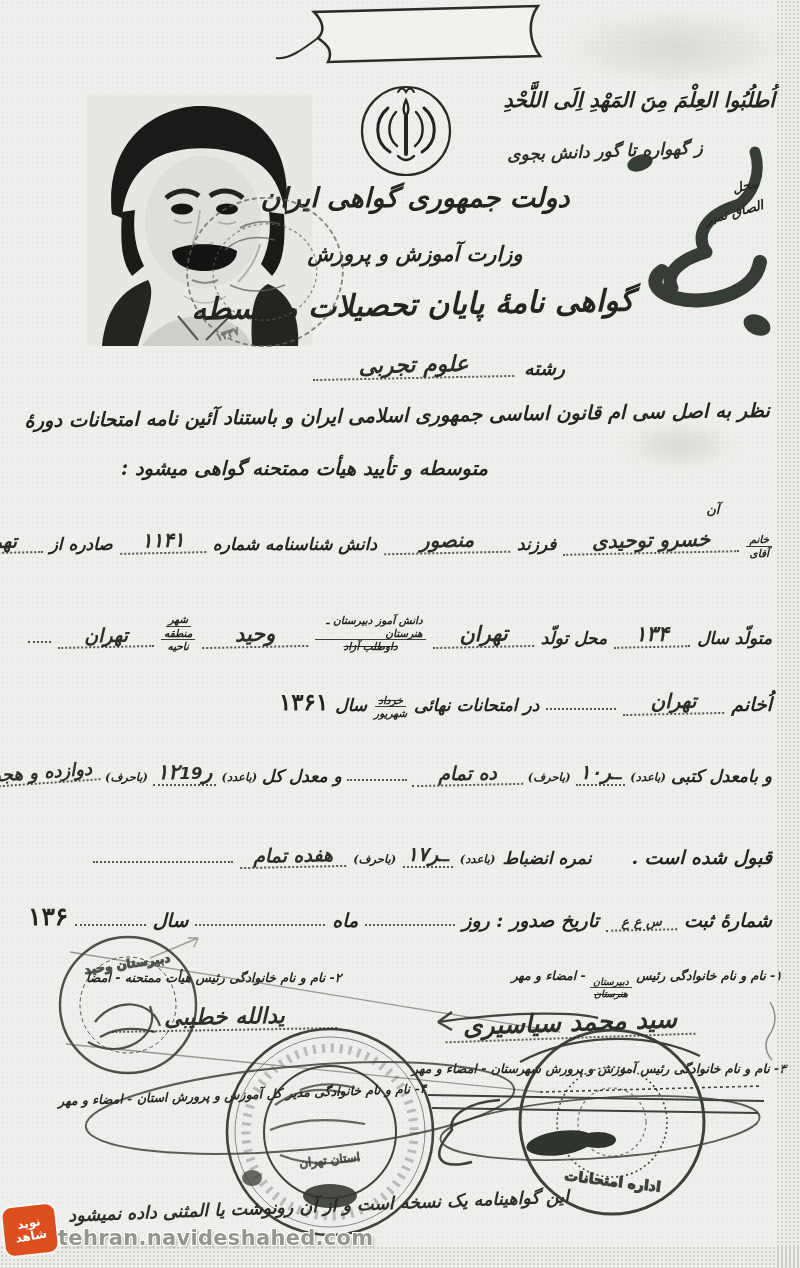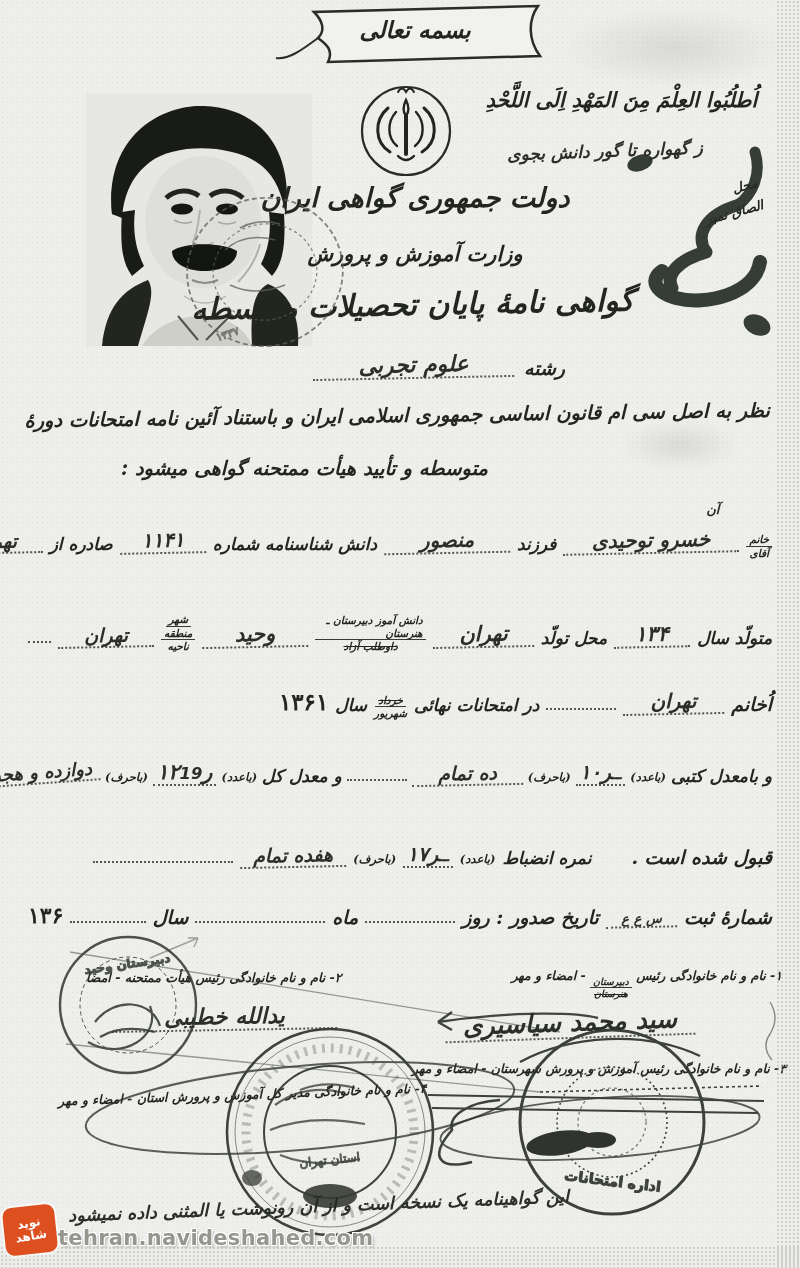--- a/index.html
+++ b/index.html
@@ -46,37 +46,36 @@
 
   <div class="tex" style="right:0;top:0;width:24px;height:1268px;"></div>
   <div class="tex" style="left:0;top:1246px;width:800px;height:22px;"></div>
   <div class="blotch" style="left:560px;top:8px;width:230px;height:80px;"></div>
   <div class="blotch" style="left:620px;top:420px;width:120px;height:50px;"></div>
 
   <svg class="abs" style="left:268px;top:0;width:292px;height:74px;z-index:2" viewBox="0 0 292 74">
     <path d="M270,6 C260,20 260,40 272,56 L60,62 C66,50 58,44 50,38 C58,30 54,20 46,12 Z" fill="#f1f1ee" stroke="#2b2b28" stroke-width="2.5"></path>
     <path d="M50,38 C34,50 20,60 8,58" fill="none" stroke="#2b2b28" stroke-width="2"></path>
   </svg>
-  <div class="abs printed center" style="left:300px;top:16px;width:230px;font-size:23px;letter-spacing:2px;z-index:2">بسمه تعالی</div>
 
   <svg class="abs" style="left:360px;top:80px;width:92px;height:102px;z-index:2" viewBox="0 0 92 102">
     <circle cx="46" cy="51" r="44" fill="none" stroke="#2a2a26" stroke-width="2.2"></circle>
     <g stroke="#22241f" fill="none" stroke-linecap="round">
       <path d="M38,12 q4,-7 8,0 q4,-7 8,0" stroke-width="2"></path>
       <path d="M46,20 C49,26 49,32 46,36 C43,32 43,26 46,20 Z" stroke-width="2.4"></path>
       <path d="M46,36 L46,74" stroke-width="4"></path>
       <path d="M38,76 q8,8 16,0" stroke-width="2.4"></path>
       <path d="M28,28 C14,40 14,62 30,72" stroke-width="3"></path>
       <path d="M64,28 C78,40 78,62 62,72" stroke-width="3"></path>
       <path d="M36,32 C27,42 27,58 37,66" stroke-width="2.4"></path>
       <path d="M56,32 C65,42 65,58 55,66" stroke-width="2.4"></path>
     </g>
   </svg>
 
-  <div class="abs printed" style="right:25px;top:88px;left:468px;text-align:center;font-size:20.5px;white-space:nowrap;z-index:2">اُطلُبُوا العِلْمَ مِنَ المَهْدِ اِلَی اللَّحْدِ</div>
+  <div class="abs printed" style="right:25px;top:88px;left:468px;text-align:right;font-size:20.5px;white-space:nowrap;z-index:2">اُطلُبُوا العِلْمَ مِنَ المَهْدِ اِلَی اللَّحْدِ</div>
   <div class="abs hand" style="right:60px;top:141px;left:470px;text-align:center;font-size:17px;transform:rotate(-2deg);z-index:2">ز گهواره تا گور دانش بجوی</div>
 
   <div class="abs printed" style="left:642px;top:190px;width:120px;font-size:13px;transform:rotate(-15deg);z-index:2">
     <div style="text-align:right;padding-left:58px;">محل</div>
     <div style="text-align:right;padding-left:18px;margin-top:8px;">الصاق تمبر</div>
   </div>
 
   <svg class="abs" style="left:86px;top:94px;width:226px;height:252px;z-index:1" viewBox="0 0 226 252">
     <rect x="0" y="0" width="226" height="252" fill="#e7e7e3"></rect>
     <path d="M26,120 C18,40 78,10 118,12 C170,14 208,50 200,122 C196,100 190,84 176,72 C150,50 90,48 64,68 C46,82 38,100 36,124 Z" fill="#191b19"></path>
@@ -189,21 +188,21 @@
 
   <div class="row" style="top:902px;">
     <span class="printed lbl" style="font-size:19px;">شمارهٔ ثبت</span>
     <span class="hand slot" style="font-size:13px;min-width:55px;">س ع ع</span>
     <span class="printed lbl" style="font-size:19px;">تاریخ صدور : روز</span>
     <span class="fill fixed" style="width:90px;"></span>
     <span class="printed lbl" style="font-size:19px;">ماه</span>
     <span class="fill fixed" style="width:130px;"></span>
     <span class="printed lbl" style="font-size:19px;">سال</span>
     <span class="fill"></span>
-    <span class="printed lbl" style="font-size:22px;font-style:normal;">۱۳۶</span>
+    <span class="printed lbl" style="font-size:25px;font-style:normal;">۱۳۶</span>
   </div>
 
   <div class="siglbl printed" style="right:18px;top:968px;">
     <span>۱- نام و نام خانوادگی رئیس</span>
     <span class="frac" style="font-size:9.5px;">
       <span class="top">دبیرستان</span>
       <span class="strike">هنرستان</span>
     </span>
     <span>- امضاء و مهر</span>
   </div>

